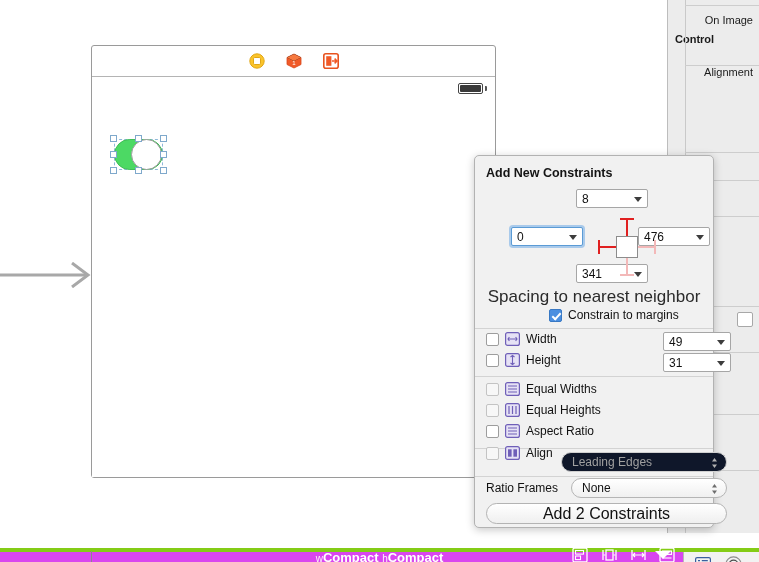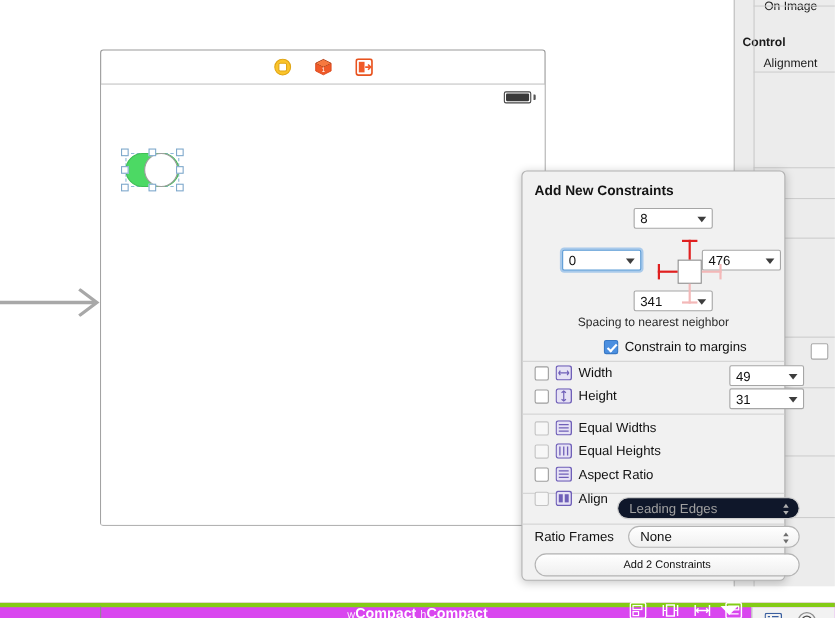--- a/index.html
+++ b/index.html
@@ -78,22 +78,22 @@
   }
 
   
   .inspector {
     position: absolute; right: 0; top: 0; width: 92px; height: 533px;
     background: #ececec;
     border-left: 1px solid #bdbdbd;
     font-size: 11px; color: #1a1a1a;
   }
   .insp-row {
-    height: 26px; display: flex; align-items: flex-start; justify-content: flex-end;
-    padding-right: 16px; white-space: nowrap;
+    height: 26px; display: flex; align-items: flex-end; justify-content: flex-end;
+    padding-right: 6px; white-space: nowrap;
   }
   .insp-head {
     height: 26px; display: flex; align-items: center;
     padding-left: 7px; font-weight: bold; font-size: 11px;
   }
 
   .insp-frag {
     position: absolute; right: 0; font-size: 11px; color: #1a1a1a;
     padding-right: 53px; white-space: nowrap;
   }
@@ -147,21 +147,21 @@
   }
   .strut { position: absolute; }
   .strut.on { background: #e02020; }
   .strut.off { background: #f3b8b8; }
   .cap { position: absolute; }
   .cap.on { background: #e02020; }
   .cap.off { background: #f3b8b8; }
 
   .pop-caption {
     position: absolute; width: 100%; text-align: center;
-    font-size: 11px; color: #2b2b2b;
+    font-size: 17px; color: #2b2b2b;
   }
 
   .chk-line {
     position: absolute; display: flex; align-items: flex-end; gap: 6px;
   }
   .chkbox {
     width: 13px; height: 13px; border: 1px solid #9d9d9d;
     background: #fff; border-radius: 2px; position: relative; flex: none;
   }
   .chkbox.checked { background: #4b8fe0; border-color: #3878c4; }
@@ -185,21 +185,21 @@
     font-size: 12px; color: #111;
   }
   .pulldown.dis { color: #a0a0a0; background: #0f172a; border-color: #d0d0d0; }
   .pd-arrows { position: absolute; right: 8px; top: 3px; width: 7px; height: 14px; }
 
   .push-btn {
     position: absolute; height: 21px;
     background: linear-gradient(#ffffff,#efefef);
     border: 1px solid #b3b3b3; border-radius: 11px;
     display: flex; align-items: center; justify-content: center;
-    font-size: 10px; color: #111;
+    font-size: 16px; color: #111;
   }
 
   
   .bottombar {
     position: absolute; left: 0; bottom: 0; width: 759px; height: 14px;
     background: #d946ef; border-top: 4px solid #84cc16;
     display: flex; align-items: center;
   }
   .bb-center {
     position: absolute; left: 0; right: 0; text-align: center;

